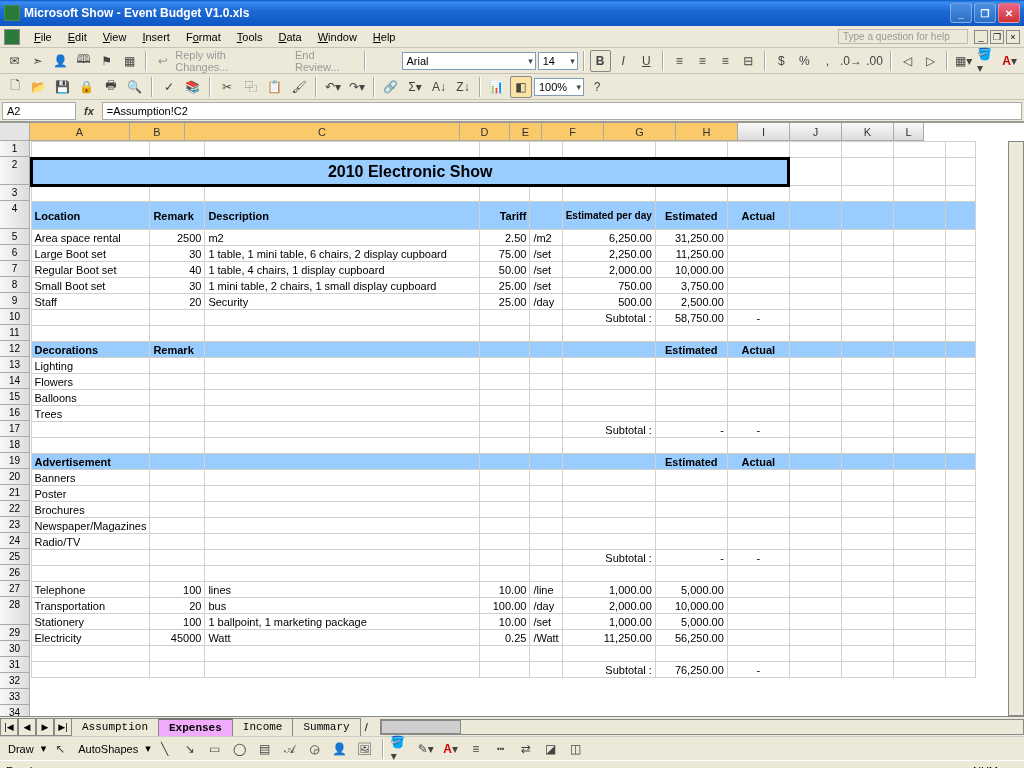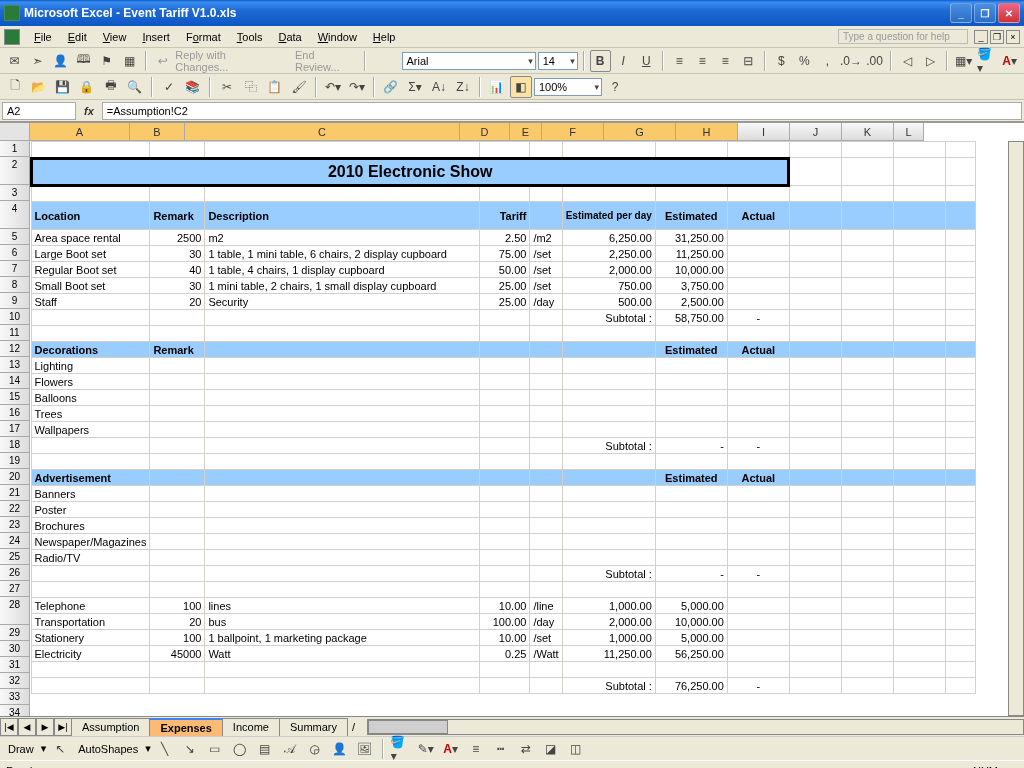--- a/index.html
+++ b/index.html
@@ -53,40 +53,40 @@
 td.num { text-align: right; }
 td.ctr { text-align: center; }
 .titlecell { font-size: 16px !important; font-weight: bold; text-align: center !important; background: #99ccff !important; border: 2px solid #000 !important; }
 .thickbox td { border-bottom: 2px solid #000; }
 .activecell { outline: 2px solid #000; outline-offset: -2px; }
 
 
 .sheettabs { height: 20px; background: #ece9d8; display: flex; align-items: center; border-top: 1px solid #888; font-size: 11px; }
 .navbtns { display:flex; }
 .navbtn { width: 18px; height: 18px; border: 1px solid #888; display:flex;align-items:center;justify-content:center; font-size:9px; cursor:pointer; background:#ece9d8; }
-.tab { padding: 2px 10px; background: #ece9d8; border: 1px solid #888; border-bottom: none; margin-left: -1px; cursor:pointer; }
-.tab.active { background: #fdba74; font-weight: normal; border-top: 2px solid #3b82f6; z-index:2; position:relative; font-weight:bold;}
+.tab { padding: 2px 10px; background: #ece9d8; border: 1px solid #888; border-bottom: none; margin-left: -1px; cursor:pointer;font-family:Liberation Mono, monospace; }
+.tab.active { background: #f0abfc; font-weight: normal; border-top: 2px solid #737373; z-index:2; position:relative; font-weight:bold;}
 .hscroll { flex:1; height:16px; background:#ece9d8; border:1px solid #888; margin-left: 8px; position:relative; }
 .hscroll .thumb { position:absolute; left:0; width:80px; height:100%; background:#cfcfcf; border:1px solid #888; }
 .vscroll { position:absolute; right:0; top:18px; bottom:0; width:16px; background:#ece9d8; border:1px solid #888; }
 
 
 .drawbar { height: 24px; background: #ece9d8; display:flex; align-items:center; padding: 0 4px; gap:3px; border-top:1px solid #ccc; font-size:11px;}
 .drawbar .txt { padding: 0 4px; cursor:pointer; }
 
 
 .statusbar { height: 20px; background: #ece9d8; border-top: 1px solid #fff; display:flex; align-items:center; padding: 0 6px; font-size: 11px; }
 .statusbar .right { margin-left:auto; padding-right: 20px; }
 </style>
 </head>
 <body>
 
 <div class="titlebar">
   <span class="icon"></span>
-  <span class="title">Microsoft Excel - Event Tariff V1.0.xls</span>
+  <span class="title">Microsoft Show - Event Budget V1.0.xls</span>
   <div class="winbtns">
     <div class="winbtn">_</div>
     <div class="winbtn">❐</div>
     <div class="winbtn close">✕</div>
   </div>
 </div>
 
 <div class="menubar">
   <span class="appicon"></span>
   <span class="item"><u>F</u><span>ile</span></span>
@@ -168,21 +168,21 @@
   <div class="tbtn">↶▾</div>
   <div class="tbtn">↷▾</div>
   <div class="tsep"></div>
   <div class="tbtn">🔗</div>
   <div class="tbtn">Σ▾</div>
   <div class="tbtn">A↓</div>
   <div class="tbtn">Z↓</div>
   <div class="tsep"></div>
   <div class="tbtn">📊</div>
   <div class="tbtn" style="border:1px solid #888;background:#fbe2a5">◧</div>
-  <div class="combo" style="width:68px">
+  <div class="combo" style="width:50px">
       <span>100%</span>
     </div>
   <div class="tbtn">?</div>
 </div>
 
 <div class="formulabar">
   <div class="namebox">
       <span>A2</span>
     </div>
   <span class="fxlabel">fx</span>
@@ -457,34 +457,20 @@
               <td class="num"></td>
               <td></td>
               <td class="num"></td>
               <td class="num"></td>
               <td class="num"></td>
               <td></td>
               <td></td>
               <td></td>
               <td></td>
             </tr>
-            <tr>
-              <td>Wallpapers</td>
-              <td class="num"></td>
-              <td></td>
-              <td class="num"></td>
-              <td></td>
-              <td class="num"></td>
-              <td class="num"></td>
-              <td class="num"></td>
-              <td></td>
-              <td></td>
-              <td></td>
-              <td></td>
-            </tr>
             <tr class="thickbox">
               <td></td>
               <td></td>
               <td></td>
               <td></td>
               <td></td>
               <td class="num">Subtotal :</td>
               <td class="num">-</td>
               <td class="ctr">-</td>
               <td></td>

